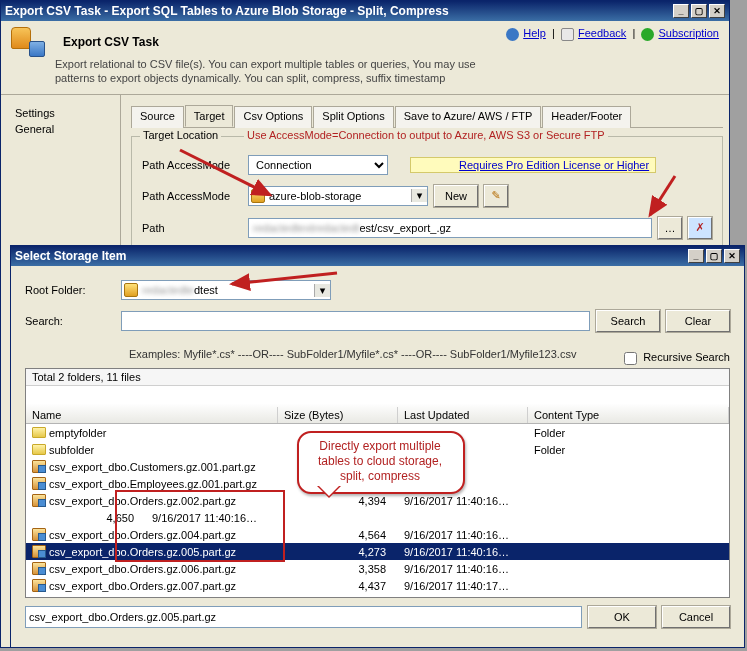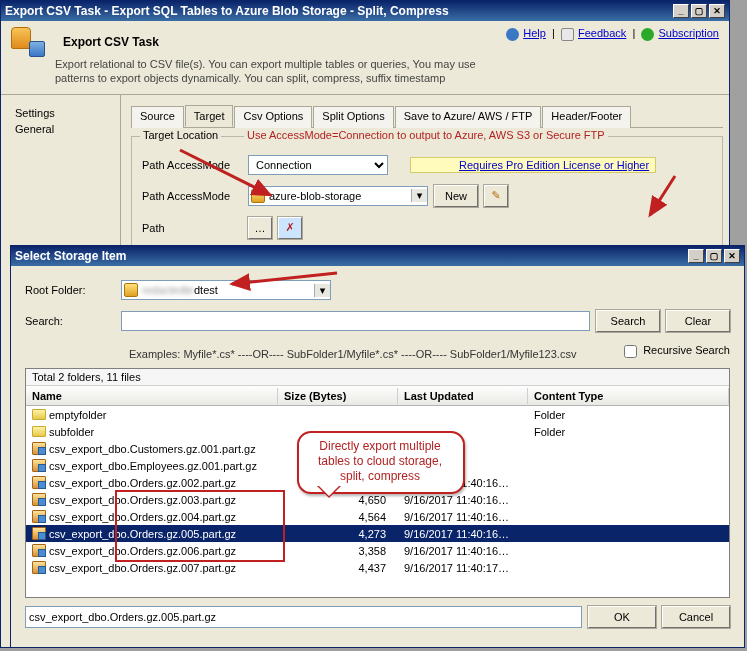--- a/index.html
+++ b/index.html
@@ -205,23 +205,24 @@
   }
   .grid-summary {
     border-bottom: 1px solid #cfcfcf;
     padding: 2px 6px;
     background: #f6f6f6;
   }
   .grid-header {
     display: flex;
     background: linear-gradient(#fefefe,#e9e9e4);
     border-bottom: 1px solid #b4b4b4;
-    font-weight: bold;
+    font-weight: normal;
     height: 20px;
-    align-items: center;
+    align-items: flex-end;
+    margin-top: 18px;
   }
   .grid-header > div {
     padding: 2px 6px;
     border-right: 1px solid #cfcfcf;
   }
   .col-name { width: 252px; }
   .col-size { width: 120px; }
   .col-date { width: 130px; }
   .col-type { flex: 1; }
   .grid-body { overflow-y: auto; flex: 1; }
@@ -356,20 +357,24 @@
             <span class="dd">▾</span>
           </div>
           <button class="win-btn">New</button>
           <button class="win-btn icon-btn">
             <span style="color:#b56f0a">✎</span>
           </button>
         </div>
 
         <div class="form-row">
           <span class="lbl">Path</span>
+          <div class="path-box">
+            <span class="blur">redactedtextredactedt</span>
+            <span>est/csv_export_.gz</span>
+          </div>
           <button class="win-btn icon-btn">
             <span>…</span>
           </button>
           <button class="win-btn icon-btn" style="background:#cde4ff">
             <span style="color:#b22222">✗</span>
           </button>
         </div>
       </div>
     </div>
   </div>
@@ -396,21 +401,21 @@
       </div>
     </div>
 
     <div class="form-row">
       <span class="lbl" style="width:90px">Search:</span>
       <input class="win-input" style="flex: 1 1 0%;" value="">
       <button class="win-btn" style="width:64px">Search</button>
       <button class="win-btn" style="width:64px">Clear</button>
     </div>
 
-    <div style="display:flex; align-items:flex-start;">
+    <div style="display:flex; align-items:flex-end;">
       <div class="examples">Examples:   Myfile*.cs*    ----OR----    SubFolder1/Myfile*.cs*    ----OR----    SubFolder1/Myfile123.csv</div>
       <label style="margin-left:auto">
         <input type="checkbox" class="chk" style="">
         <span>Recursive Search</span>
       </label>
     </div>
 
     <div class="file-gridwrap">
       <div class="grid-summary">Total 2 folders, 11 files</div>
       <div class="grid-header">
@@ -459,24 +464,20 @@
           <div class="grid-row">
             <div class="frow-name">
               <span class="gz-ico"></span>
               <span>csv_export_dbo.Orders.gz.002.part.gz</span>
             </div>
             <div class="frow-size">4,394</div>
             <div class="frow-date">9/16/2017 11:40:16…</div>
             <div class="frow-type"></div>
           </div>
           <div class="grid-row">
-            <div class="frow-name">
-              <span class="gz-ico"></span>
-              <span>csv_export_dbo.Orders.gz.003.part.gz</span>
-            </div>
             <div class="frow-size">4,650</div>
             <div class="frow-date">9/16/2017 11:40:16…</div>
             <div class="frow-type"></div>
           </div>
           <div class="grid-row">
             <div class="frow-name">
               <span class="gz-ico"></span>
               <span>csv_export_dbo.Orders.gz.004.part.gz</span>
             </div>
             <div class="frow-size">4,564</div>

